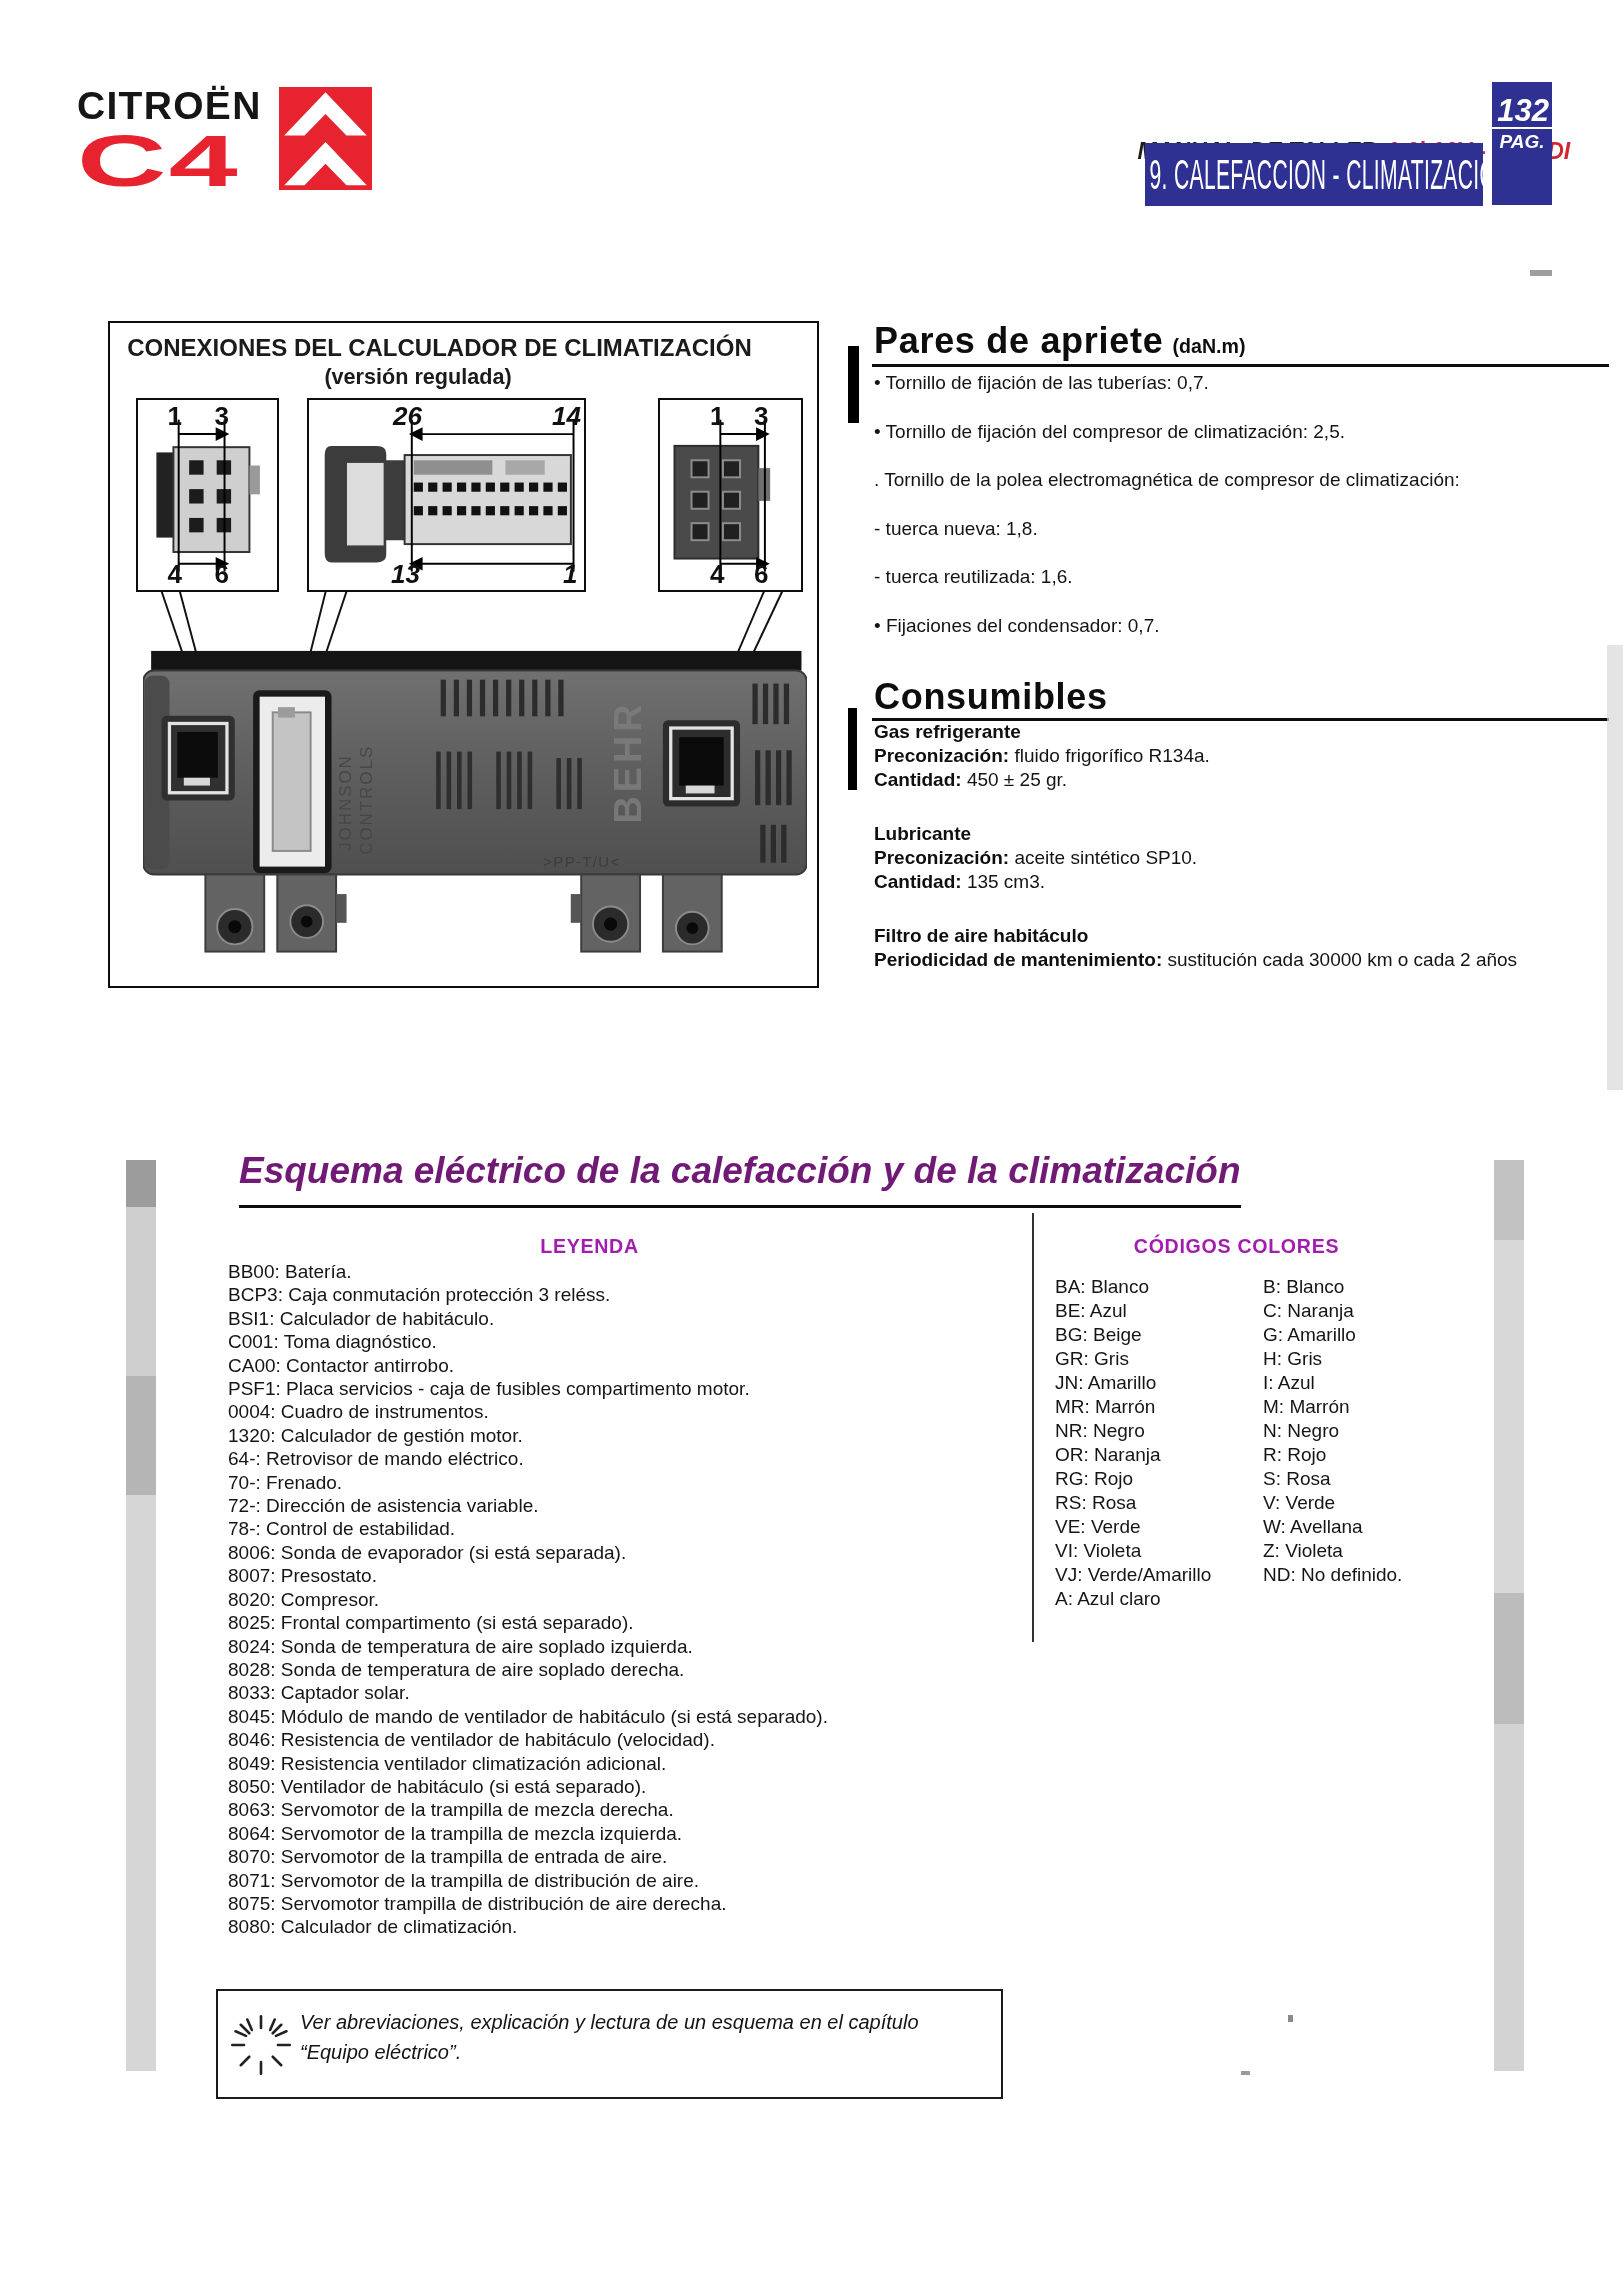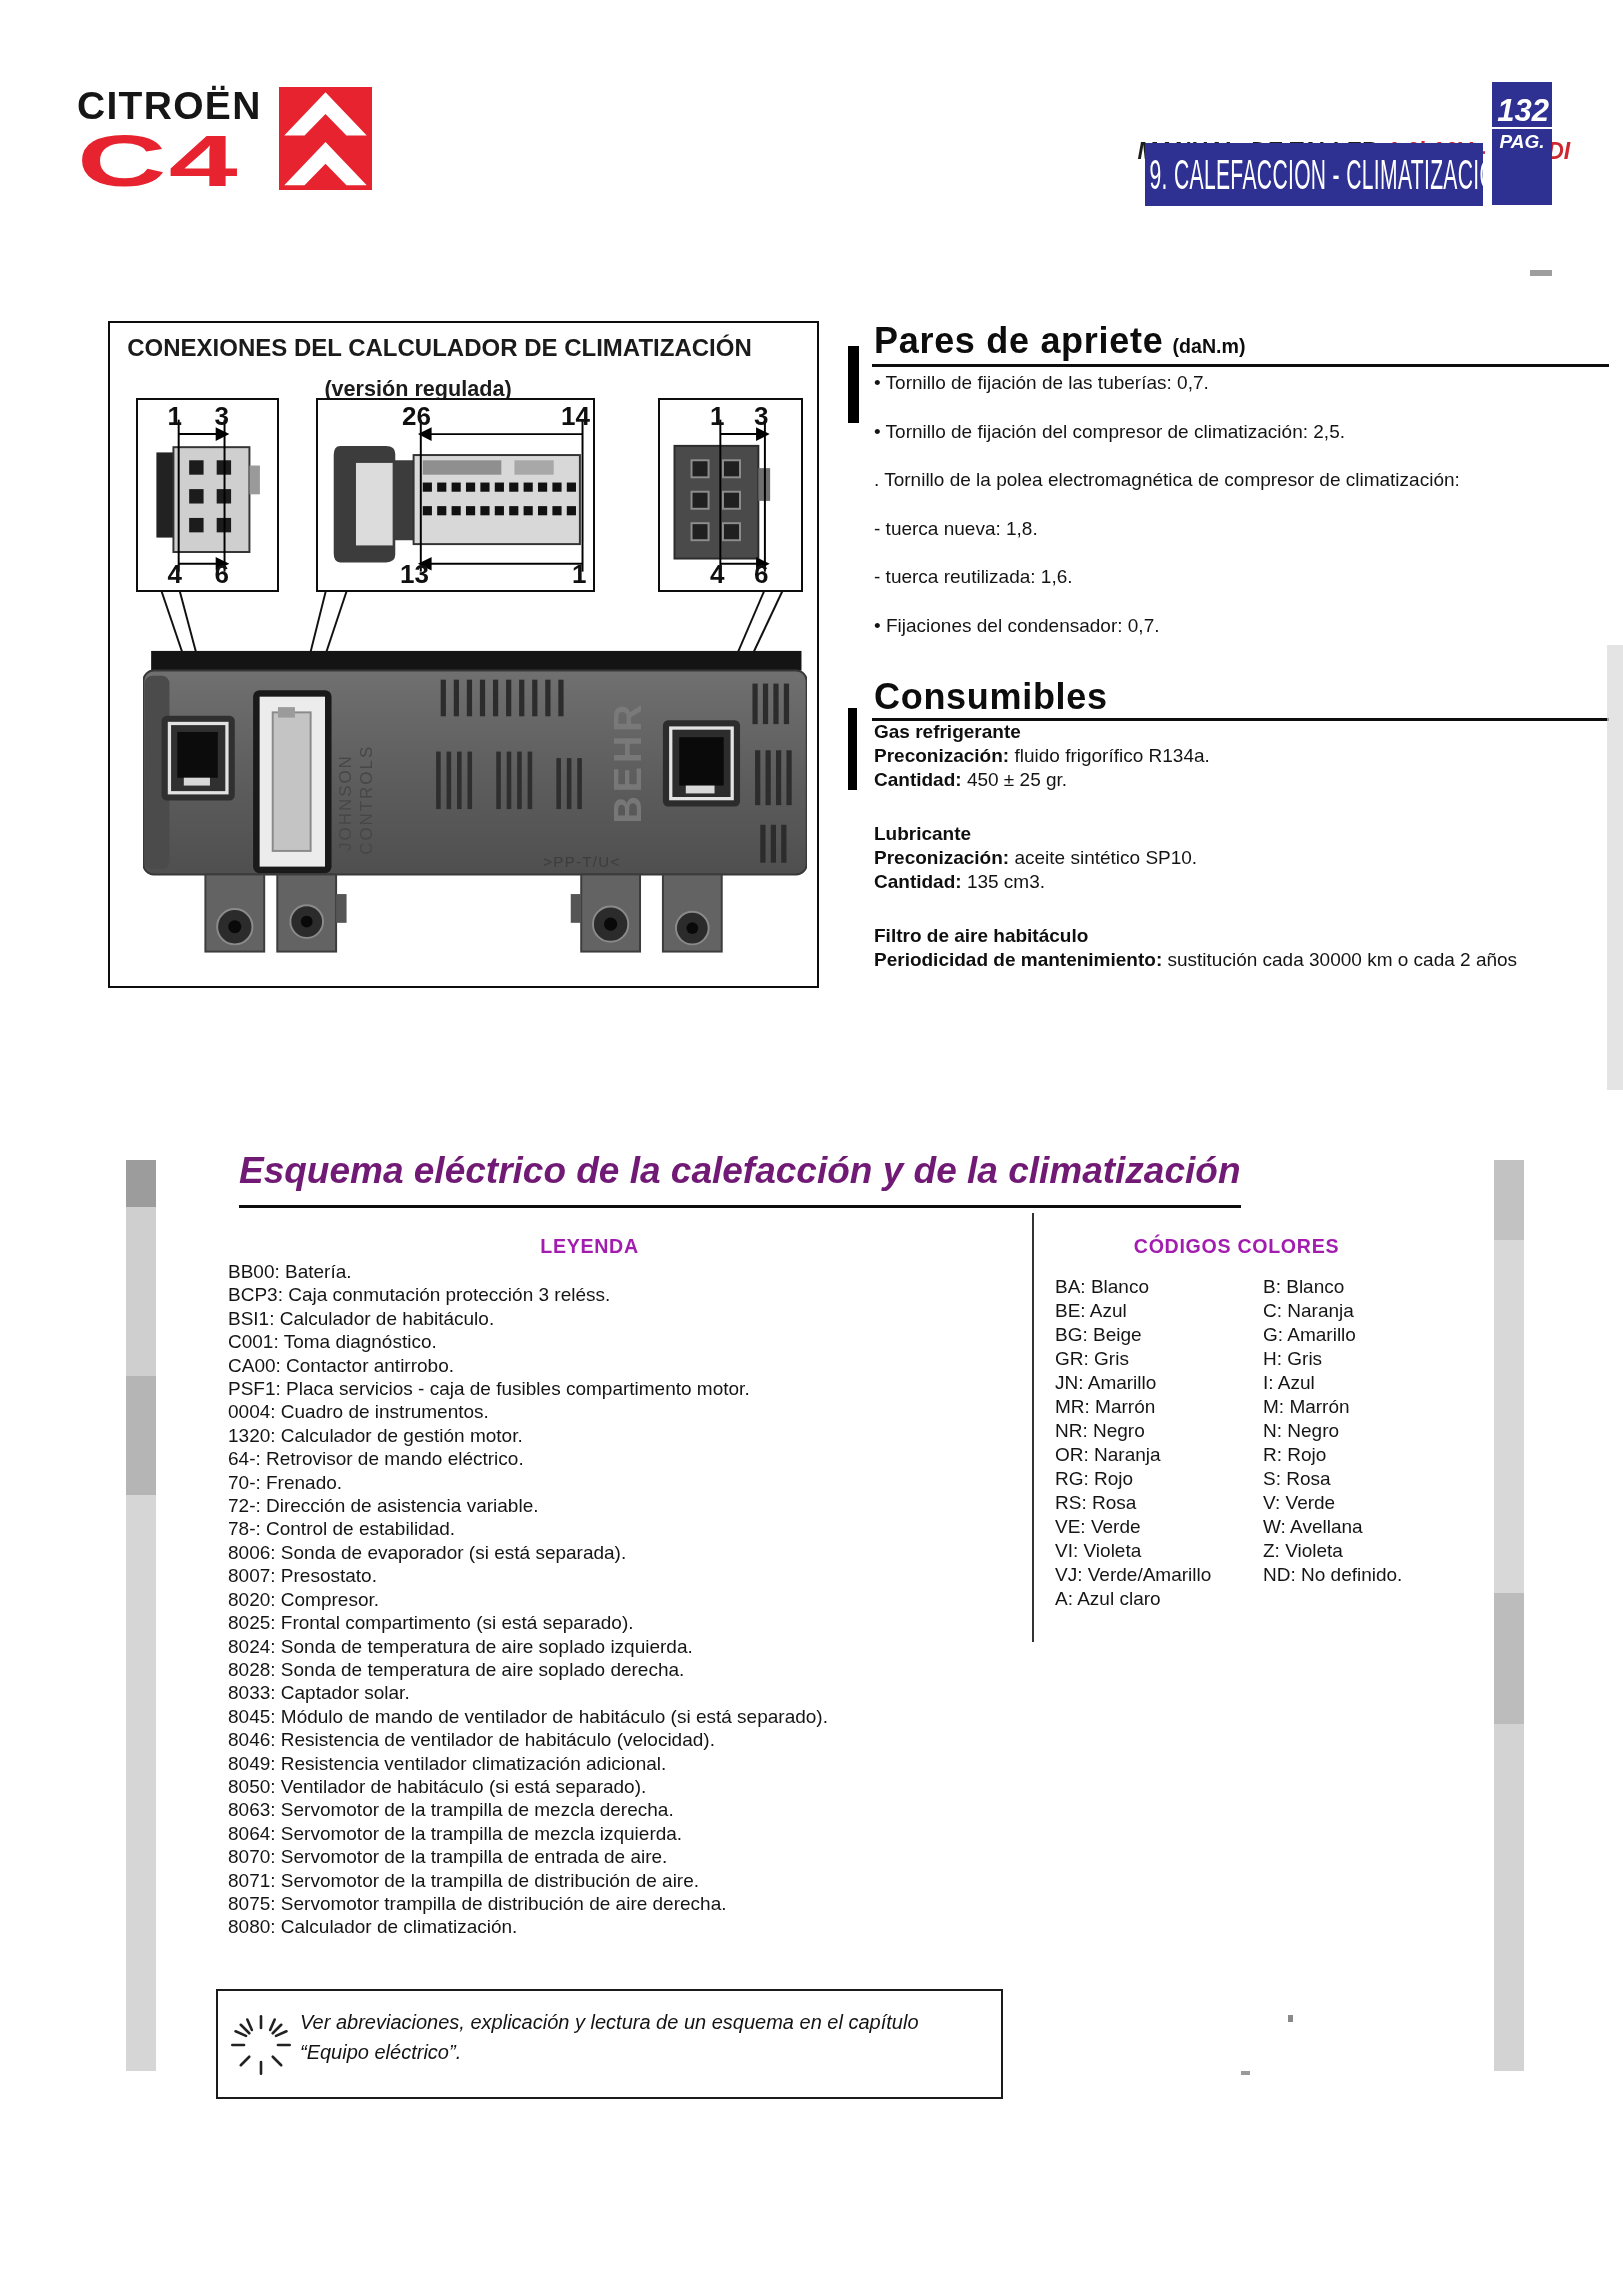--- a/index.html
+++ b/index.html
@@ -68,21 +68,21 @@
     <span style="padding-left:9.2px;">9. CALEFACCION - CLIMATIZACION</span>
   </div>
   <div class="abs page-box" style="left:1492px;top:82px;width:60px;height:123px;padding-top:9.2px;box-sizing:border-box;font-style:italic;">
     <span class="num">132</span>
     <div class="lbl">PAG.</div>
   </div>
   <div class="abs artifact" style="left:1530px;top:270px;width:22px;height:5.9px;background:#9e9e9e;"></div>
 
   <div class="abs figure-box" style="left:108px;top:321px;width:707px;height:663px;">
     <div class="abs fig-title" style="left:0;top:10.5px;width:659px;font-size:24px;">CONEXIONES DEL CALCULADOR DE CLIMATIZACIÓN</div>
-    <div class="abs fig-title" style="left:0;top:41px;width:616px;font-size:21.6px;margin-top:12px;">(versión regulada)</div>
+    <div class="abs fig-title" style="left:0;top:41px;width:616px;font-size:21.6px;">(versión regulada)</div>
 
     <svg class="abs" style="left:0;top:0;" width="707" height="663" viewBox="0 0 1080 1013">
       <g stroke="#111" stroke-width="3" fill="none">
         <line x1="78" y1="408" x2="160" y2="650"></line>
           <line x1="106" y1="408" x2="172" y2="656"></line>
         <line x1="330" y1="408" x2="282" y2="600"></line>
           <line x1="362" y1="408" x2="296" y2="606"></line>
         <line x1="1000" y1="408" x2="890" y2="665"></line>
           <line x1="1028" y1="408" x2="904" y2="671"></line>
       </g>
@@ -109,21 +109,21 @@
           <line x1="62" y1="250" x2="122" y2="250"></line>
             <polygon points="120,242 136,250 120,258"></polygon>
         </g>
       </svg>
       <span class="pin-num" style="left:30px;top:2.6px;">1</span>
       <span class="pin-num" style="left:77px;top:2.6px;">3</span>
       <span class="pin-num" style="left:30px;top:161px;">4</span>
       <span class="pin-num" style="left:77px;top:161px;">6</span>
     </div>
 
-    <div class="abs connbox" style="left:206px;top:75px;width:275px;height:190px;">
+    <div class="abs connbox" style="left:197px;top:75px;width:275px;height:190px;font-style:italic;">
       <svg width="275" height="190" viewBox="0 0 420 290">
         <path d="M34 70 q-10 0 -10 14 v150 q0 14 10 14 h70 q14 0 14 -12 v-22 h28 v-122 h-28 v-10 q0 -12 -14 -12 z" fill="#3c3c3c"></path>
         <rect x="58" y="96" width="56" height="126" fill="#dcdcdc"></rect>
         <rect x="146" y="84" width="254" height="136" fill="#d8d8d8" stroke="#333" stroke-width="3"></rect>
         <rect x="160" y="92" width="120" height="22" fill="#8f8f8f"></rect>
         <rect x="300" y="92" width="60" height="22" fill="#a8a8a8"></rect>
         <g fill="#111">
           <rect x="160" y="126" width="14" height="14"></rect>
             <rect x="182" y="126" width="14" height="14"></rect>
             <rect x="204" y="126" width="14" height="14"></rect>

